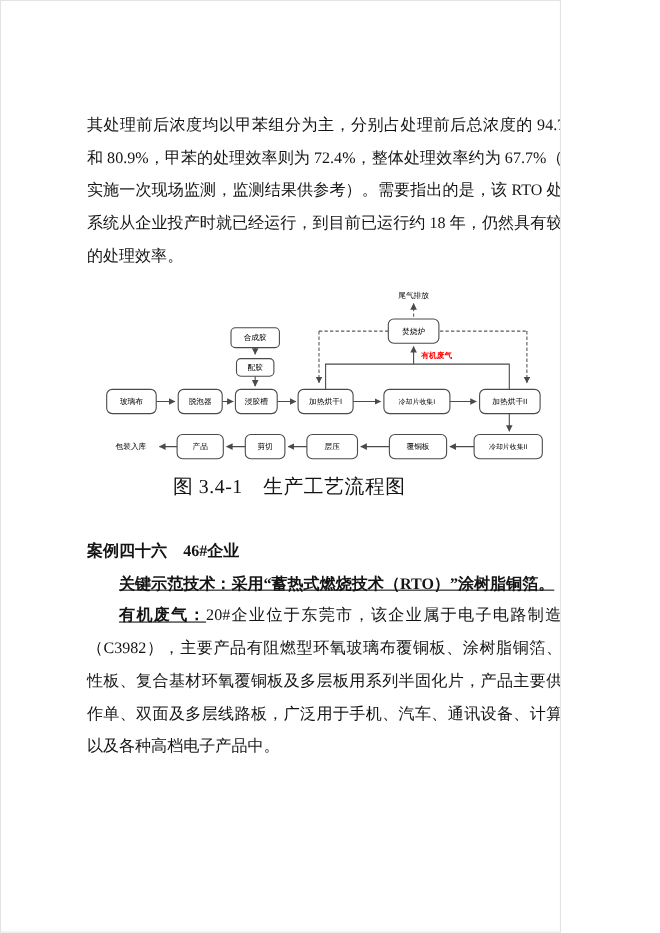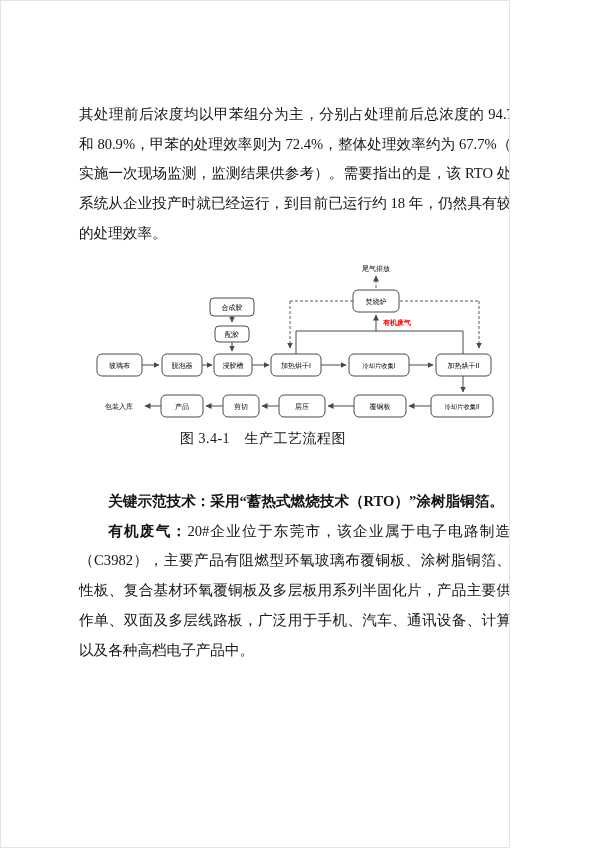--- a/index.html
+++ b/index.html
@@ -4,25 +4,25 @@
 <style>
   html,body { margin:0; padding:0; background:#ffffff; }
   .page {
     position:relative; width:510px; height:848px; background:#fff;
     font-family:"Liberation Serif", serif; color:#141414;
     border:1px solid #e3e3e3; box-sizing:border-box; overflow:hidden;
   }
   .textcol { position:absolute; left:78px; width:447px; }
   .textcol p { margin:0; text-align:justify; font-size:14.6px; line-height:29.7px; }
   .indent { text-indent:2em; }
-  .b { font-weight:bold; }
+  .b { font-weight:bold;text-decoration:underline; }
   .case-heading { font-weight:bold; font-size:15px; }
   .figure { position:absolute; left:85px; top:257px; width:505px; height:168px; }
   .caption { position:absolute; left:16px; right:0; top:429px; text-align:center;
-             font-size:14px; letter-spacing:0.5px; }
+             font-size:18px; letter-spacing:0.5px; }
   .pageno { position:absolute; left:0; right:0; top:755px; text-align:center; font-size:13.5px; }
   svg { display:block; }
   .node { fill:#ffffff; stroke:#4a4a4a; stroke-width:1; }
   .flowtext { font-family:"Liberation Sans", sans-serif; font-size:7px; fill:#000; }
   .flowtext-sm { font-family:"Liberation Sans", sans-serif; font-size:6.3px; fill:#000; }
   .redtext { font-family:"Liberation Sans", sans-serif; font-size:7px; fill:#ff0000; font-weight:bold; }
   .sline { stroke:#4a4a4a; stroke-width:1; fill:none; }
   .dline { stroke:#5a5a5a; stroke-width:1; fill:none; stroke-dasharray:3 2; }
 </style>
 </head>
@@ -108,18 +108,19 @@
 
       <text class="flowtext" x="290" y="13" text-anchor="middle">尾气排放</text>
       <text class="redtext" x="297" y="67" text-anchor="start">有机废气</text>
       <text class="flowtext" x="33" y="150.5" text-anchor="middle">包装入库</text>
     </svg>
   </div>
 
   <div class="caption">图 3.4-1　生产工艺流程图</div>
 
   <div class="textcol" style="top:486px;">
+    <p class="case-heading">案例四十六　46#企业</p>
     <p class="indent"><span class="b">关键示范技术：</span><span class="b">采用“蓄热式燃烧技术（RTO）”涂树脂铜箔。</span></p>
     <p class="indent"><span class="b">有机废气：</span><span>20#企业位于东莞市，该企业属于电子电路制造业（C3982），主要产品有阻燃型环氧玻璃布覆铜板、涂树脂铜箔、挠性板、复合基材环氧覆铜板及多层板用系列半固化片，产品主要供制作单、双面及多层线路板，广泛用于手机、汽车、通讯设备、计算机以及各种高档电子产品中。</span></p>
   </div>
 
 
 </div>
 
 </body></html>

